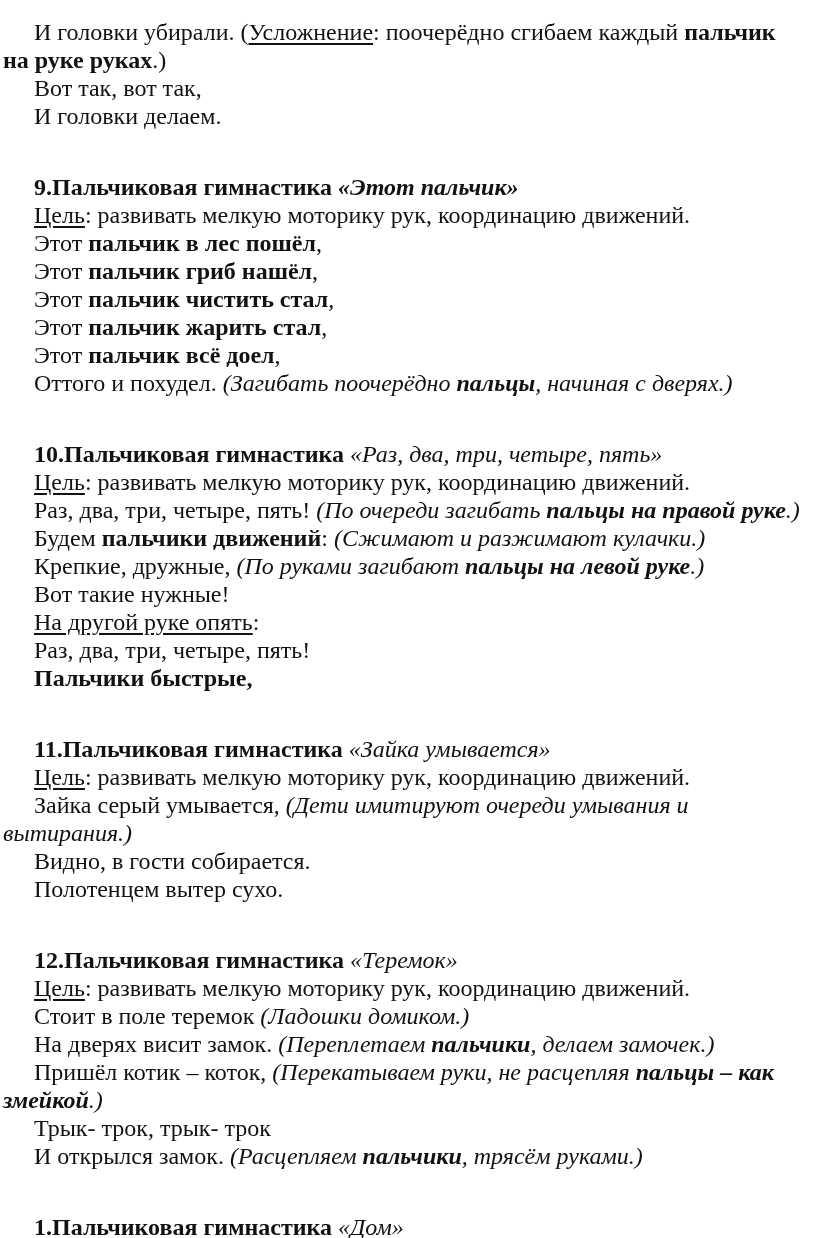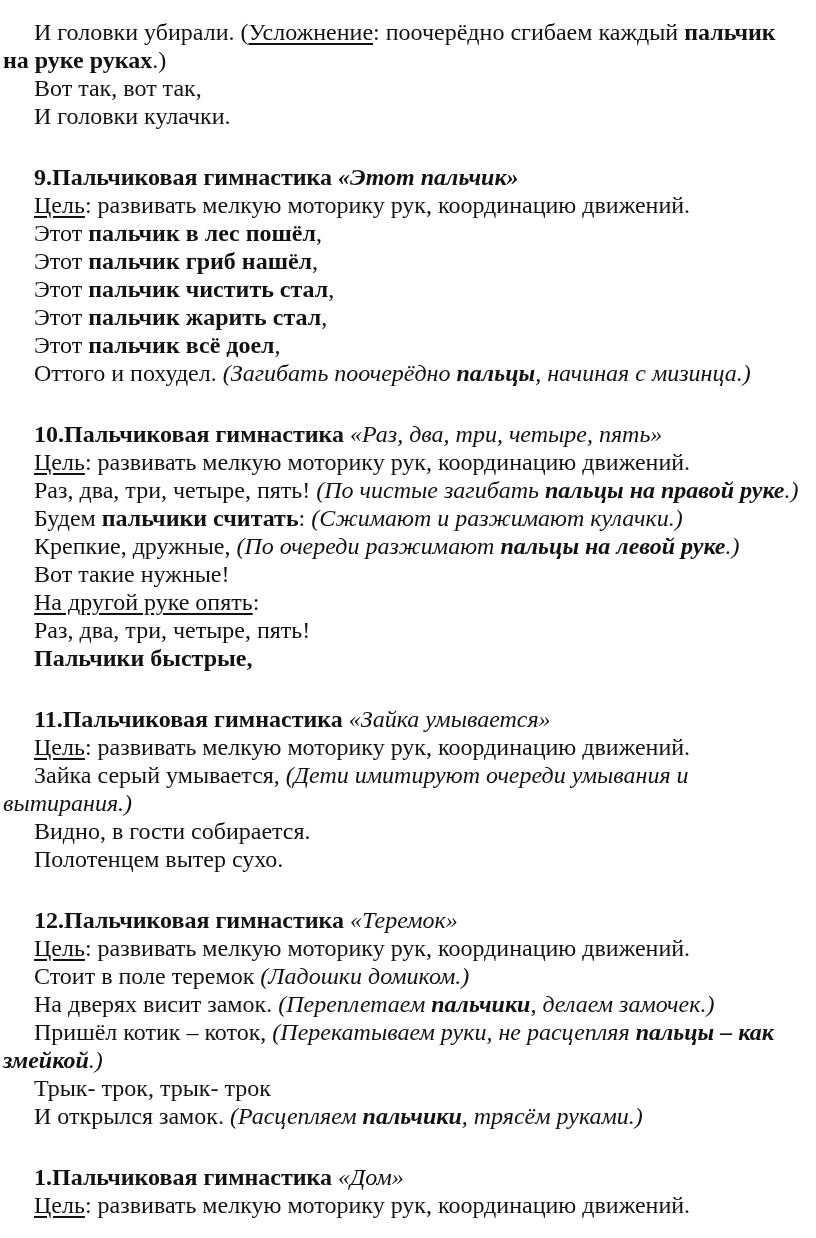--- a/index.html
+++ b/index.html
@@ -15,59 +15,59 @@
     font-size: 24px;
     line-height: 28px;
     color: var(--text-color, #121212);
   }
   .page {
     box-sizing: border-box;
     width: 816px;
     height: 1238px;
     padding: 18px 0 0 3px;
   }
-  .block + .block { margin-top: 33px; }
+  .block + .block { margin-top: 43px; }
   .line {
     white-space: nowrap;
     height: 28px;
     text-indent: 31px;
   }
   .line.wrap { text-indent: 0; }
   .run.r  { font-weight: normal; font-style: normal; }
   .run.b  { font-weight: bold; }
   .run.i  { font-style: italic; text-align: center; }
   .run.bi { font-weight: bold; font-style: italic; }
   .run.u  { text-decoration: underline; text-underline-offset: 3px; text-decoration-thickness: 1.5px; }
 </style>
 </head>
 <body>
 
 <div class="page">
     <div class="block">
       <div class="line"><span class="run r">И головки убирали. (</span><span class="run u">Усложнение</span><span class="run r">: поочерёдно сгибаем каждый </span><span class="run b">пальчик</span></div>
       <div class="line wrap"><span class="run b">на руке руках</span><span class="run r">.)</span></div>
       <div class="line"><span class="run r">Вот так, вот так,</span></div>
-      <div class="line"><span class="run r">И головки кулачки.</span></div>
+      <div class="line"><span class="run r">И головки делаем.</span></div>
     </div>
     <div class="block">
       <div class="line"><span class="run b">9.Пальчиковая гимнастика </span><span class="run bi">«Этот пальчик»</span></div>
       <div class="line"><span class="run u">Цель</span><span class="run r">: развивать мелкую моторику рук, координацию движений.</span></div>
       <div class="line"><span class="run r">Этот </span><span class="run b">пальчик в лес пошёл</span><span class="run r">,</span></div>
       <div class="line"><span class="run r">Этот </span><span class="run b">пальчик гриб нашёл</span><span class="run r">,</span></div>
       <div class="line"><span class="run r">Этот </span><span class="run b">пальчик чистить стал</span><span class="run r">,</span></div>
       <div class="line"><span class="run r">Этот </span><span class="run b">пальчик жарить стал</span><span class="run r">,</span></div>
       <div class="line"><span class="run r">Этот </span><span class="run b">пальчик всё доел</span><span class="run r">,</span></div>
-      <div class="line"><span class="run r">Оттого и похудел. </span><span class="run i">(Загибать поочерёдно </span><span class="run bi">пальцы</span><span class="run i">, начиная с мизинца.)</span></div>
+      <div class="line"><span class="run r">Оттого и похудел. </span><span class="run i">(Загибать поочерёдно </span><span class="run bi">пальцы</span><span class="run i">, начиная с дверях.)</span></div>
     </div>
     <div class="block">
       <div class="line"><span class="run b">10.Пальчиковая гимнастика </span><span class="run i">«Раз, два, три, четыре, пять»</span></div>
       <div class="line"><span class="run u">Цель</span><span class="run r">: развивать мелкую моторику рук, координацию движений.</span></div>
-      <div class="line"><span class="run r">Раз, два, три, четыре, пять! </span><span class="run i">(По чистые загибать </span><span class="run bi">пальцы на правой руке</span><span class="run i">.)</span></div>
-      <div class="line"><span class="run r">Будем </span><span class="run b">пальчики считать</span><span class="run r">: </span><span class="run i">(Сжимают и разжимают кулачки.)</span></div>
-      <div class="line"><span class="run r">Крепкие, дружные, </span><span class="run i">(По очереди разжимают </span><span class="run bi">пальцы на левой руке</span><span class="run i">.)</span></div>
+      <div class="line"><span class="run r">Раз, два, три, четыре, пять! </span><span class="run i">(По очереди загибать </span><span class="run bi">пальцы на правой руке</span><span class="run i">.)</span></div>
+      <div class="line"><span class="run r">Будем </span><span class="run b">пальчики движений</span><span class="run r">: </span><span class="run i">(Сжимают и разжимают кулачки.)</span></div>
+      <div class="line"><span class="run r">Крепкие, дружные, </span><span class="run i">(По руками загибают </span><span class="run bi">пальцы на левой руке</span><span class="run i">.)</span></div>
       <div class="line"><span class="run r">Вот такие нужные!</span></div>
       <div class="line"><span class="run u">На другой руке опять</span><span class="run r">:</span></div>
       <div class="line"><span class="run r">Раз, два, три, четыре, пять!</span></div>
       <div class="line"><span class="run b">Пальчики быстрые,</span></div>
     </div>
     <div class="block">
       <div class="line"><span class="run b">11.Пальчиковая гимнастика </span><span class="run i">«Зайка умывается»</span></div>
       <div class="line"><span class="run u">Цель</span><span class="run r">: развивать мелкую моторику рук, координацию движений.</span></div>
       <div class="line"><span class="run r">Зайка серый умывается, </span><span class="run i">(Дети имитируют очереди умывания и</span></div>
       <div class="line wrap"><span class="run i">вытирания.)</span></div>

